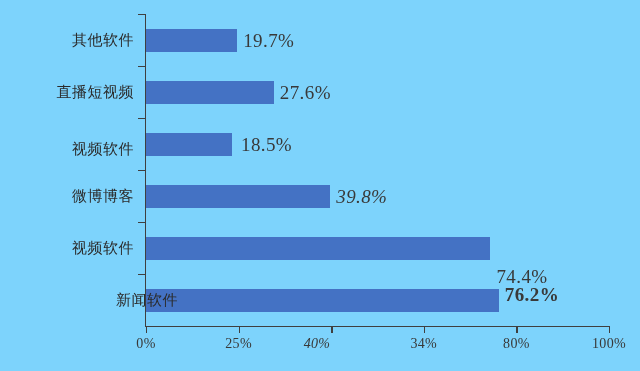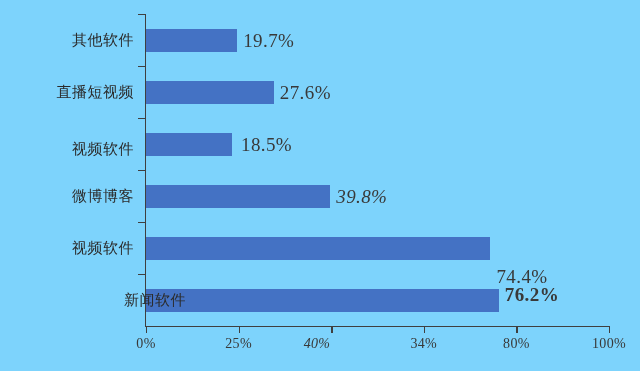--- a/index.html
+++ b/index.html
@@ -126,21 +126,21 @@
       <div class="bar" title="社交软件 74.4%" style="left: 146px; top: 236.5px; width: 344.472px; background: rgb(68, 114, 196);"></div>
       <div class="bar" title="新闻软件 76.2%" style="left: 146px; top: 288.5px; width: 352.806px; background: rgb(68, 114, 196);"></div>
     </div>
 
   <div id="catlabel-layer">
       <div class="cat-label" style="top: 28.5px; left: 0px; width: 134px;">其他软件</div>
       <div class="cat-label" style="top: 80.5px; left: 0px; width: 134px;">直播短视频</div>
       <div class="cat-label" style="top: 138px; left: 0px; width: 134px;">视频软件</div>
       <div class="cat-label" style="top: 184.5px; left: 0px; width: 134px;">微博博客</div>
       <div class="cat-label" style="top: 236.5px; left: 0px; width: 134px;">视频软件</div>
-      <div class="cat-label" style="top: 288.5px; left: 16px; width: 134px; padding-left: 36px;">新闻软件</div>
+      <div class="cat-label" style="top: 288.5px; left: 8px; width: 134px; padding-left: 36px;">新闻软件</div>
     </div>
   <div id="vallabel-layer">
       <div class="val-label" style="top: 28.5px; left: 243.211px;">19.7%</div>
       <div class="val-label" style="top: 80.5px; left: 279.788px;">27.6%</div>
       <div class="val-label" style="top: 132.5px; left: 228px; margin-left: 13px;">18.5%</div>
       <div class="val-label" style="top: 184.5px; left: 336.274px; font-style: italic;">39.8%</div>
       <div class="val-label" style="top: 236.5px; left: 496.472px; margin-top: 28px;">74.4%</div>
       <div class="val-label" style="top: 283px; left: 504.806px; font-weight: bold;">76.2%</div>
     </div>
   <div id="xticklabel-layer">

